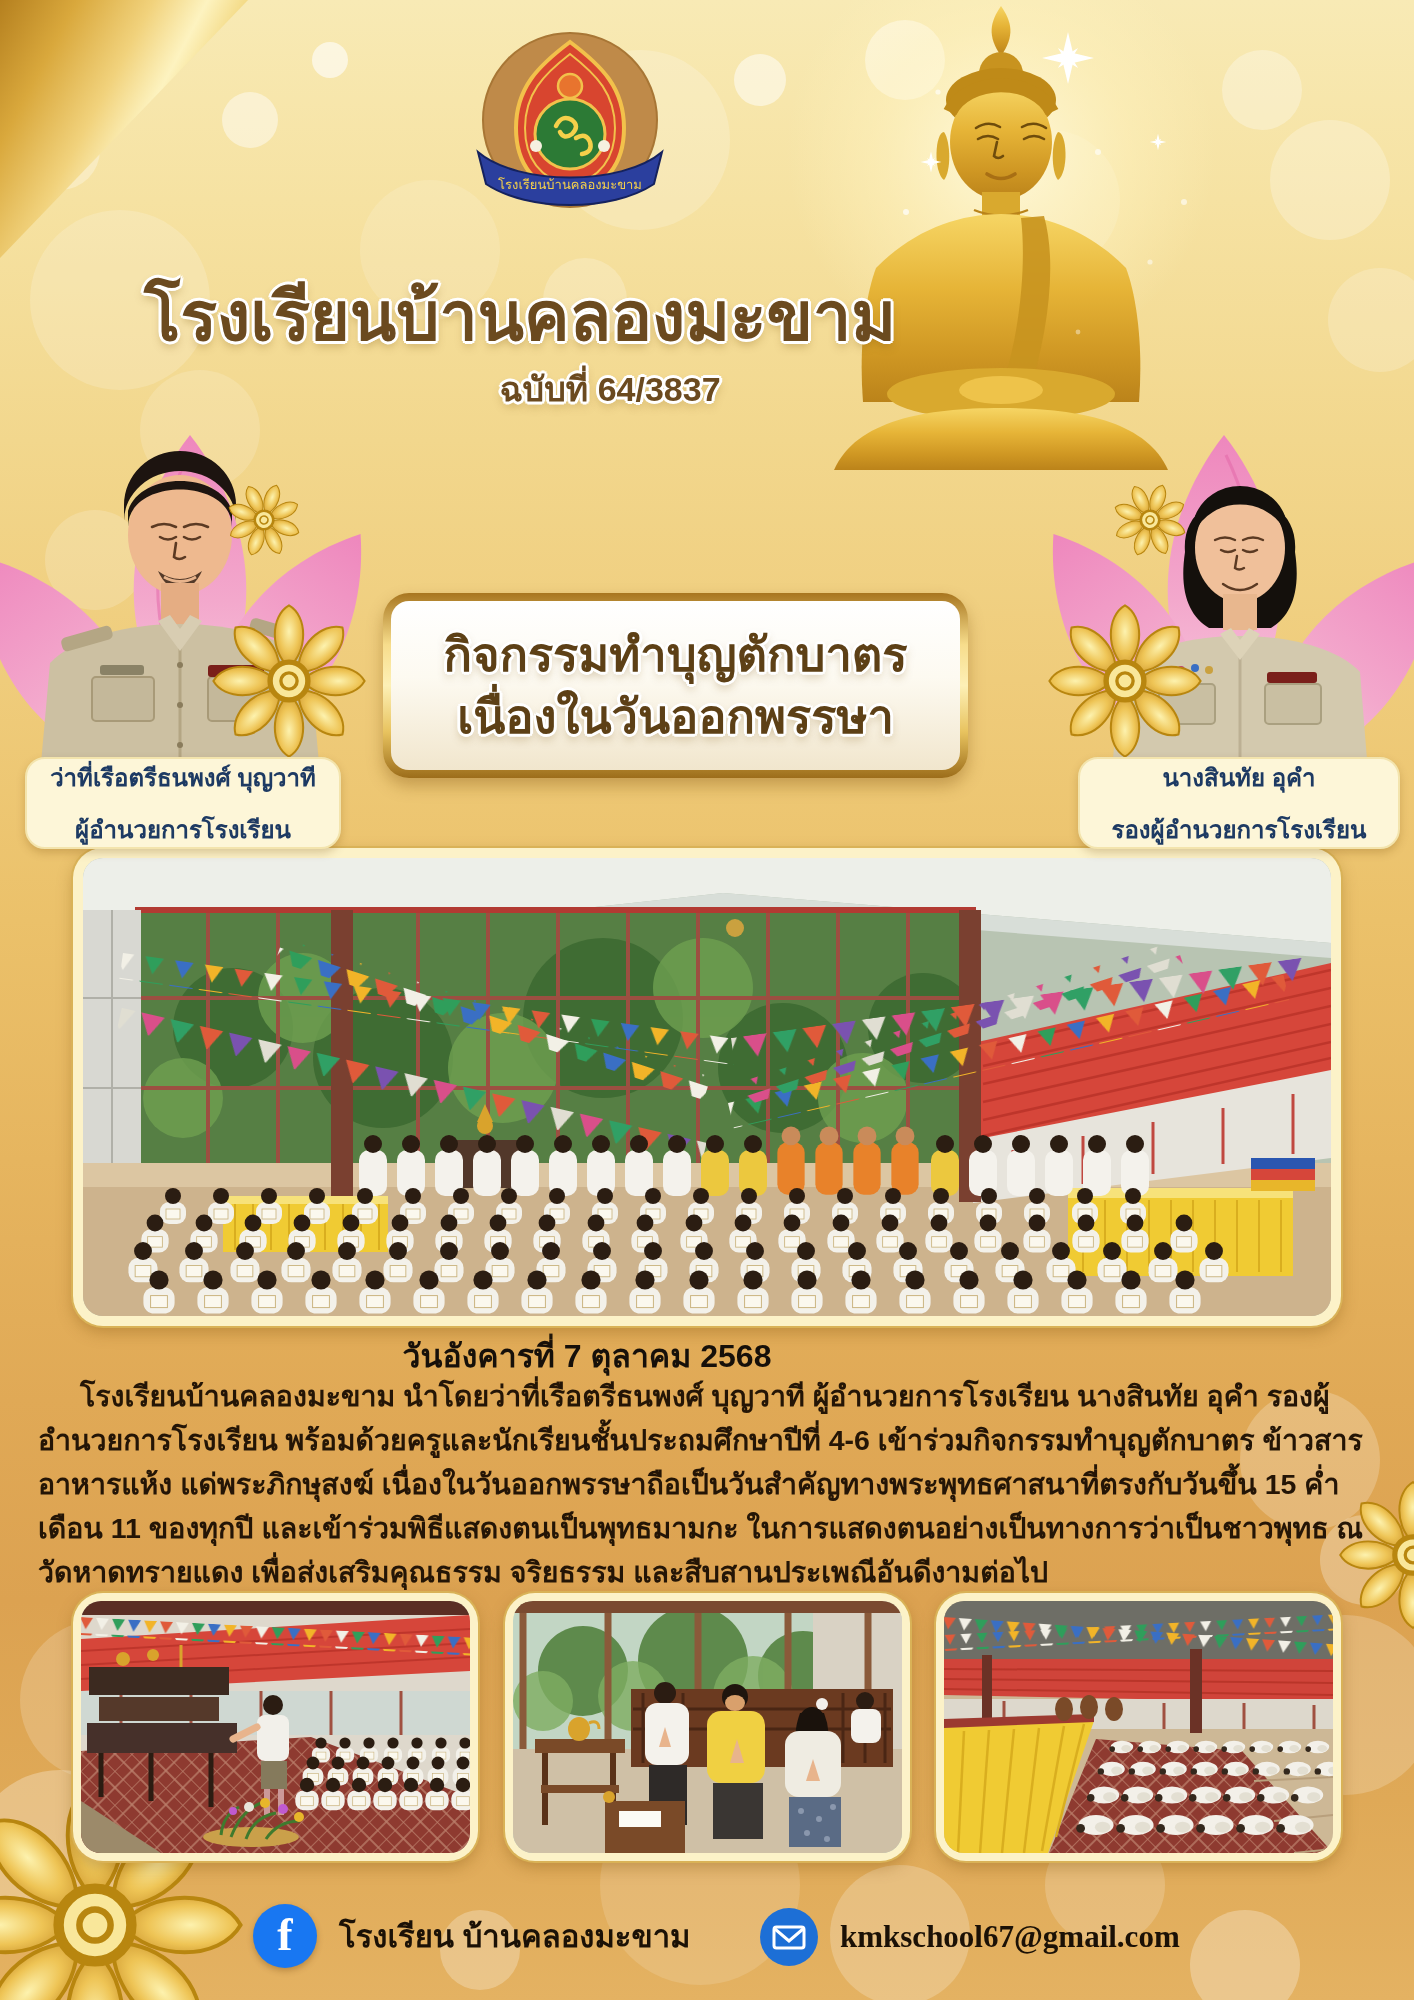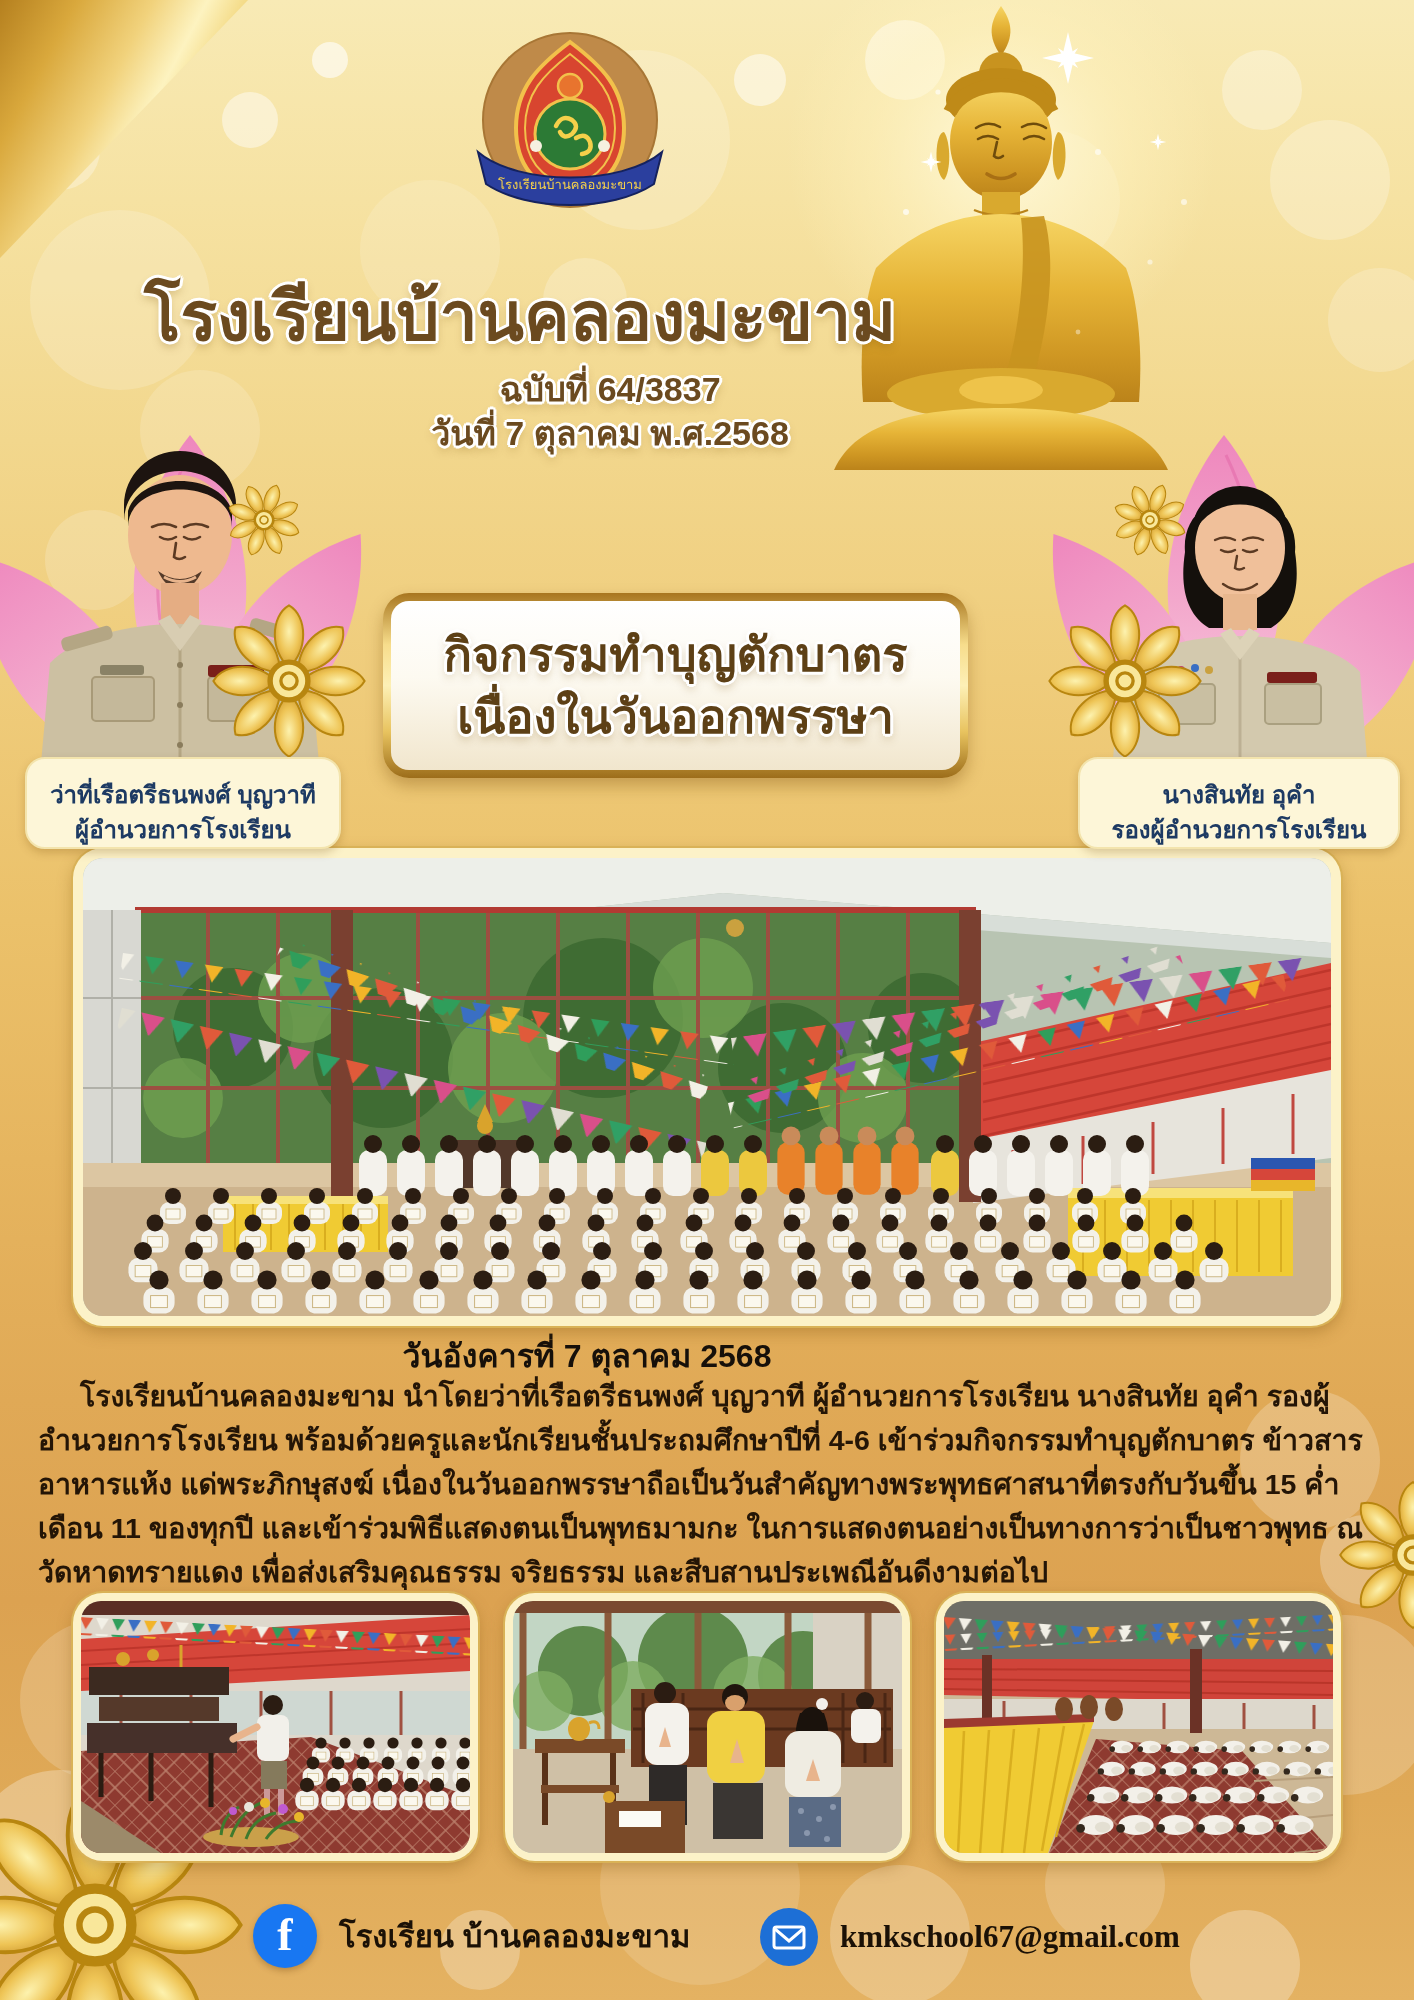--- a/index.html
+++ b/index.html
@@ -23,21 +23,21 @@
   
   #activity-banner{left:383px;top:593px;width:585px;height:185px;z-index:8;border-radius:26px;
     background:linear-gradient(180deg,#a8761f,#f7dd8c 28%,#fdf0b6 50%,#e8c35f 75%,#9c6d1a);
     padding:8px;box-sizing:border-box;box-shadow:0 8px 16px rgba(120,75,10,.35);}
   #activity-banner .inner{width:100%;height:100%;border-radius:18px;
     background:linear-gradient(180deg,#ffffff 0%,#fdfaf1 45%,#f1e6cd 100%);
     display:flex;flex-direction:column;align-items:center;justify-content:center;}
   #activity-banner .line{font-size:47px;font-weight:800;color:#5d4016;line-height:62px;}
   
   .name-label{z-index:9;background:#fdf6d8;border:2px solid #f3e4ad;border-radius:20px;
-    display:flex;flex-direction:column;align-items:center;justify-content:flex-end;
+    display:flex;flex-direction:column;align-items:center;justify-content:space-between;
     box-shadow:0 4px 8px rgba(120,75,10,.25);}
   .name-label .nm{font-size:24px;font-weight:700;color:#1d3a63;line-height:37px;}
   .name-label .rl{font-size:24px;font-weight:700;color:#1d3a63;line-height:34px;}
   #label-director{left:25px;top:757px;width:312px;height:88px;}
   #label-deputy{left:1078px;top:757px;width:318px;height:88px;}
   
   .photo-frame{background:#fcf2c8;border-radius:30px;box-shadow:0 0 0 2px #d9b257,0 6px 16px rgba(120,75,10,.35);overflow:hidden;z-index:8;}
   #main-photo{left:73px;top:848px;width:1268px;height:478px;padding:10px;box-sizing:border-box;}
   #main-photo .ph, .photo-small .ph{width:100%;height:100%;border-radius:20px;overflow:hidden;}
   .photo-small{padding:8px;box-sizing:border-box;}
@@ -326,21 +326,20 @@
   </svg>
   <svg class="abs flower" style="left:-70px;top:1770px;z-index:2" width="330" height="230" viewBox="-165 -115 330 230">
     <use href="#d-flower" transform="translate(0,40) scale(2.6)"></use>
   </svg>
   <svg class="abs flower" style="left:1328px;top:1470px;z-index:2" width="86px" height="170" viewBox="0 -85 86 170">
     <use href="#d-flower" transform="translate(85,0) scale(1.3)"></use>
   </svg>
 
   <div id="title2" class="abs outline-w">โรงเรียนบ้านคลองมะขาม</div>
   <div id="issue-line" class="abs outline-w">ฉบับที่ 64/3837</div>
-  <div id="date-line" class="abs outline-w">วันที่ 7 ตุลาคม พ.ศ.2568</div>
 
   <div id="activity-banner" class="abs">
     <div class="inner">
       <div class="line outline-w">กิจกรรมทำบุญตักบาตร</div>
       <div class="line outline-w">เนื่องในวันออกพรรษา</div>
     </div>
   </div>
 
   <div id="label-director" class="abs name-label">
     <div class="nm">ว่าที่เรือตรีธนพงศ์ บุญวาที</div>

